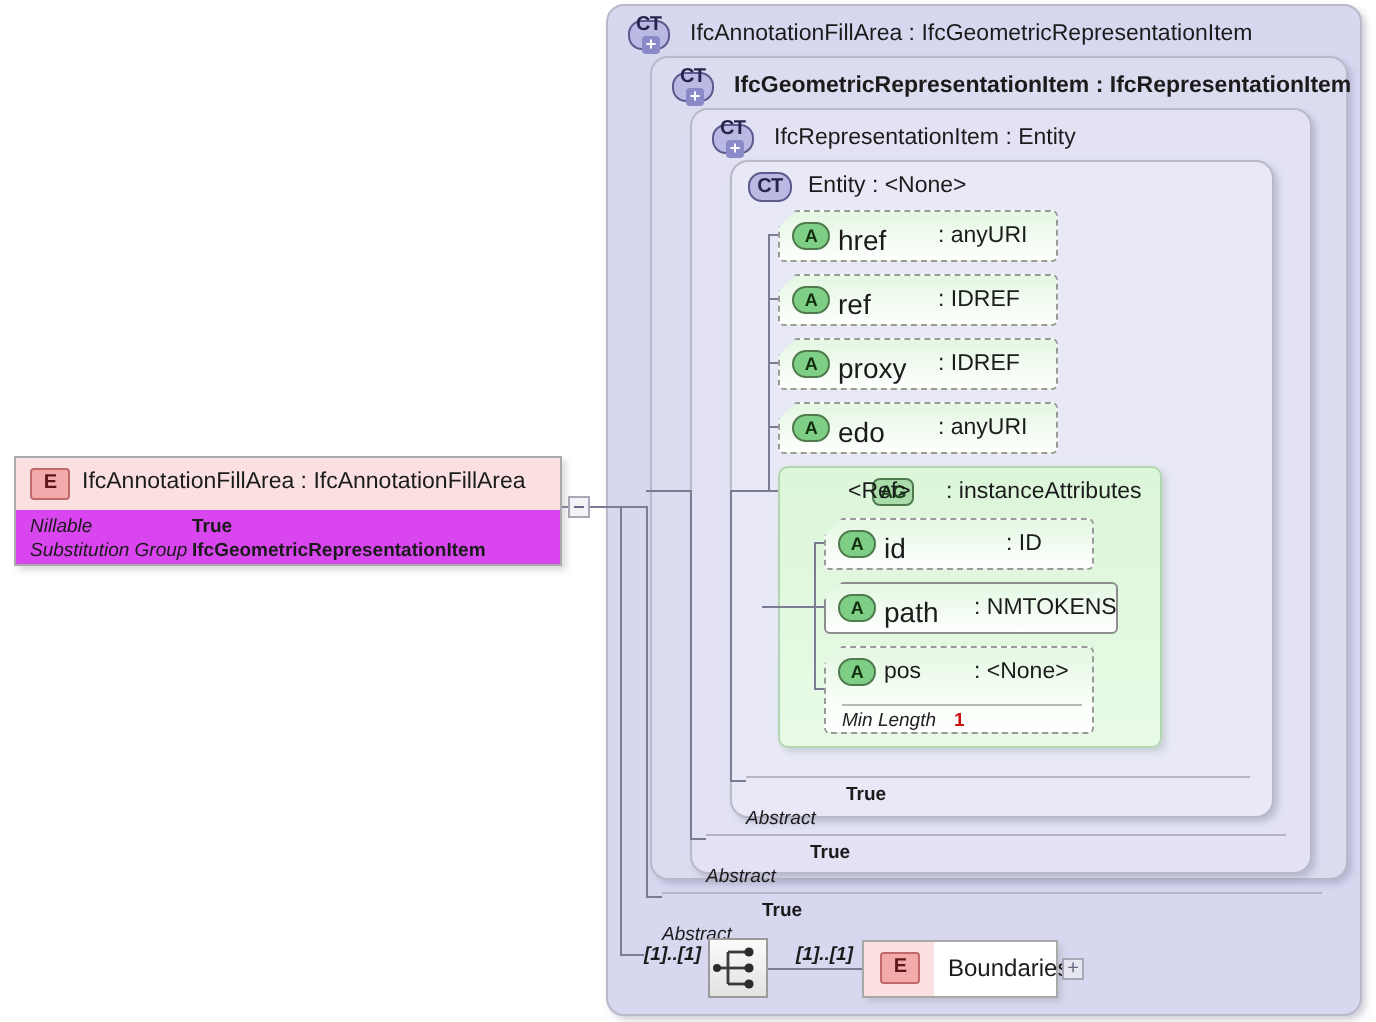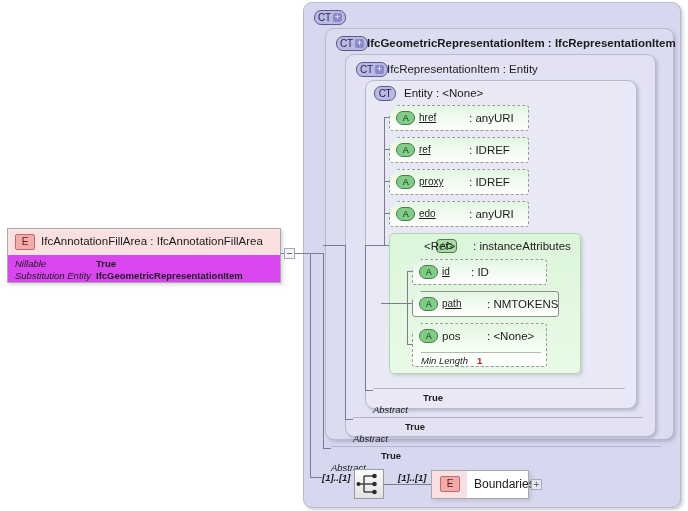--- a/index.html
+++ b/index.html
@@ -42,23 +42,24 @@
   .ct-box.lvl4 { background: #e8e8f7; }
 
   
   .badge {
     position: absolute;
     box-sizing: border-box;
     display: flex;
     align-items: center;
     justify-content: center;
     font-family: "Liberation Sans", sans-serif;
-    font-weight: normal;
+    font-weight: bold;
     letter-spacing: -0.3px;
     line-height: 1;
+    flex-direction: column;
   }
   .badge-ct {
     height: 15px;
     border: 1px solid #5a5a8c;
     border-radius: 7px;
     background: #b9b9e4;
     color: #24244e;
     font-size: 10px;
     padding: 0 3px;
   }
@@ -117,23 +118,22 @@
     background: linear-gradient(to bottom, #e3f7e1 0%, #ffffff 100%);
     border: 1px dashed #9a9a9a;
     border-radius: 3px;
     -webkit-clip-path: polygon(0 9px, 9px 0, 100% 0, 100% 100%, 0 100%);
     clip-path: polygon(0 9px, 9px 0, 100% 0, 100% 100%, 0 100%);
   }
   .attr.solid { border-style: solid; border-color: #8d8d8d; }
   .attr .nm {
     position: absolute;
     left: 29px; top: 6px;
-    font-size: 10px;
-    white-space: nowrap;
-    text-decoration: underline;
+    font-size: 14px;
+    white-space: nowrap;
   }
   .attr .tp {
     position: absolute;
     top: 6px;
     font-size: 11.5px;
     white-space: nowrap;
   }
   .attr .badge-a { left: 6px; top: 5px; }
 
   
@@ -315,20 +315,21 @@
 </head>
 <body>
 
 <div class="canvas">
 
   <div class="ct-box lvl1 abs" style="left:303px; top:2px; width:378px; height:506px;">
     <div class="badge badge-ct" style="left:10px; top:7px;">
       <span>CT</span>
         <span class="plus">+</span>
     </div>
+    <div class="ct-title" style="left:41px; top:7px;">IfcAnnotationFillArea : IfcGeometricRepresentationItem</div>
   </div>
 
   <div class="ct-box lvl2 abs" style="left:325px; top:28px; width:349px; height:412px;">
     <div class="badge badge-ct" style="left:10px; top:7px;">
       <span>CT</span>
         <span class="plus">+</span>
     </div>
     <div class="ct-title" style="left:41px; top:7px;font-weight:bold;">IfcGeometricRepresentationItem : IfcRepresentationItem</div>
   </div>
 
@@ -416,21 +417,21 @@
   <div class="vline" style="left:407px; top:271px; height:74px;"></div>
   <div class="hline" style="left:407px; top:271px; width:8px;"></div>
   <div class="hline" style="left:407px; top:303px; width:8px;"></div>
   <div class="hline" style="left:407px; top:344px; width:8px;"></div>
 
   <div class="attr" style="left:412px; top:259px; width:135px;">
     <span class="badge badge-a">
         <span>A</span>
       </span>
     <span class="nm">id</span>
-    <span class="tp" style="left:58px;">: ID</span>
+    <span class="tp" style="left:90px;">: ID</span>
   </div>
 
   <div class="attr solid" style="left:412px; top:291px; width:147px;">
     <span class="badge badge-a">
         <span>A</span>
       </span>
     <span class="nm">path</span>
     <span class="tp" style="left:74px;">: NMTOKENS</span>
   </div>
 
@@ -495,18 +496,18 @@
   <div class="elem-box" style="left:7px; top:228px; width:274px; height:55px;">
     <div class="elem-head">
       <span class="badge badge-e">
           <span>E</span>
         </span>
       <span class="ttl">IfcAnnotationFillArea : IfcAnnotationFillArea</span>
     </div>
     <div class="elem-body">
       <span class="prop-lbl" style="left:7px; top:3px;">Nillable</span>
       <span class="prop-val" style="left:88px; top:3px;">True</span>
-      <span class="prop-lbl" style="left:7px; top:15px;">Substitution Entity</span>
+      <span class="prop-lbl" style="left:7px; top:15px;">Substitution Group</span>
       <span class="prop-val" style="left:88px; top:15px;">IfcGeometricRepresentationItem</span>
     </div>
   </div>
 
 </div>
 
 </body></html>

